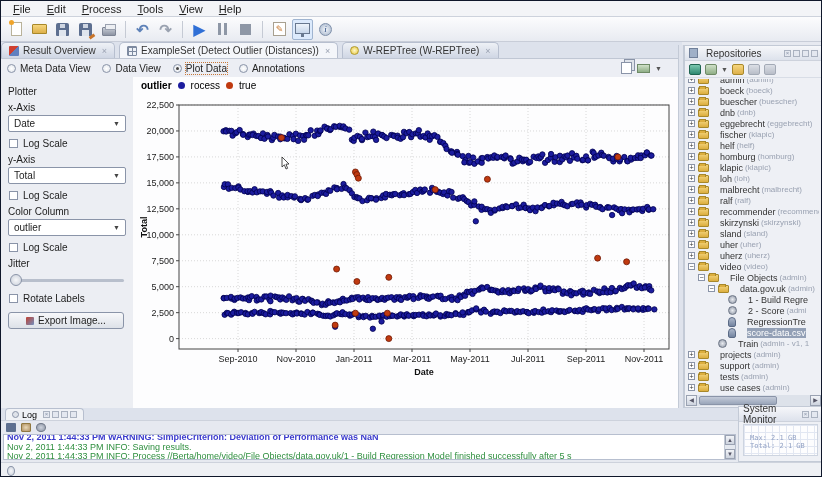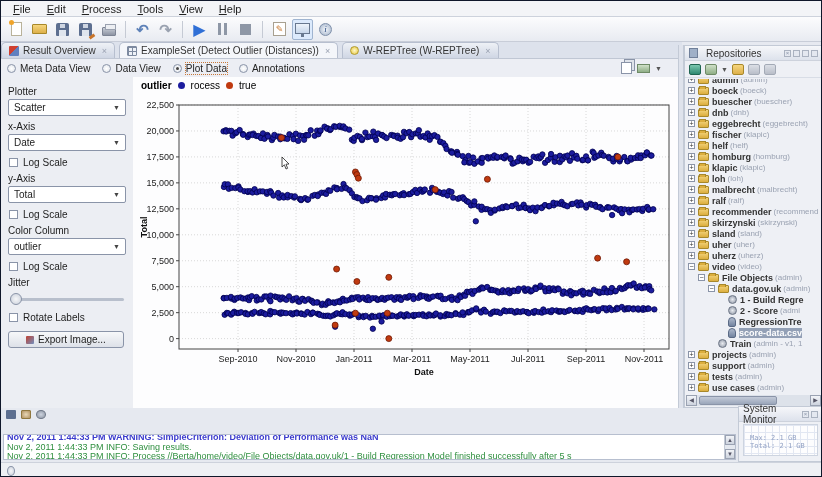--- a/index.html
+++ b/index.html
@@ -83,21 +83,21 @@
   .repo-toolbar{height:17px;display:flex;align-items:center;gap:4px;padding:0 4px;border-bottom:1px solid #d8dde6}
   .rt-i{width:12px;height:11px;border-radius:2px}
   .rt-import{background:linear-gradient(#7cc8b0,#2e8870);border:1px solid #1f6450}
   .rt-export{background:linear-gradient(#cfe0c8,#8fae86);border:1px solid #6e8a66}
   .rt-caret{font-size:7px;color:#555;width:auto}
   .rt-folder{background:linear-gradient(#f6d67e,#ddb04a);border:1px solid #a8882a}
   .rt-gray{background:linear-gradient(#d6dae2,#a7adb9);border:1px solid #8b93a2;opacity:.75}
   .tree{position:absolute;top:33px;left:3px;right:3px;bottom:14px;overflow:hidden}
   .tree-inner{margin-top:-5px}
   .trow{display:flex;align-items:center;height:11px;font-size:9px;white-space:nowrap;color:#222}
-  .trow .lbl{margin:0 2px 0 0;font-weight:bold;color:#333}
+  .trow .lbl{margin:0 2px 0 8px;font-weight:normal;color:#333}
   .trow .sfx{font-size:8px;color:#9aa2b2}
   .trow.selected .lbl{background:#93a0b6;color:#fff}
   .t-exp{width:7px;height:7px;border:1px solid #8a94a8;background:#fff;font-size:7px;line-height:5px;text-align:center;color:#333;flex:none;margin-right:3px}
   .t-sp{width:10px;flex:none}
   .t-folder{width:11px;height:8px;background:linear-gradient(#f2d27a,#dcae3e);border:1px solid #a8882a;border-radius:1px;flex:none;margin-right:3px;position:relative}
   .t-folder::before{content:"";position:absolute;left:0;top:-2px;width:5px;height:2px;background:#dcae3e;border:1px solid #a8882a;border-bottom:none}
   .t-gear{width:9px;height:9px;border-radius:50%;background:radial-gradient(#e8ebf0,#8b93a2);border:1px solid #6d7686;flex:none;margin-right:3px}
   .t-data{width:8px;height:10px;background:linear-gradient(#aeb9cc,#72839f);border:1px solid #5a6a85;border-radius:4px 4px 2px 2px;flex:none;margin-right:3px}
   .hscroll{position:absolute;left:1px;right:1px;bottom:1px;height:11px;background:#dde2ea;display:flex;align-items:center}
   .hs-btn{width:11px;height:11px;background:linear-gradient(#f2f4f8,#cdd3de);border:1px solid #9aa2b2;font-size:6px;line-height:9px;text-align:center;color:#556}
@@ -224,24 +224,20 @@
       </span>
     <span class="vb-icons">
       <span class="vb-copy"></span>
       <span class="vb-print"></span>
       <span class="vb-caret">▼</span>
     </span>
   </div>
 
   <div class="left-panel">
     <div class="lp-label">Plotter</div>
-    <div class="dropdown">
-        <span>Scatter</span>
-        <span class="caret">▼</span>
-      </div>
     <div class="lp-label">x-Axis</div>
     <div class="dropdown">
         <span>Date</span>
         <span class="caret">▼</span>
       </div>
     <div class="check">
         <span class="cbox"></span>
         <span>Log Scale</span>
       </div>
     <div class="lp-label">y-Axis</div>
@@ -1386,20 +1382,32 @@
         </div>
       </div>
     <div class="hscroll">
       <span class="hs-btn">◀</span>
       <span class="hs-thumb"></span>
       <span class="hs-btn" style="margin-left:auto">▶</span>
     </div>
   </div>
 
   <div class="log-panel">
+    <div class="log-tabrow">
+      <span class="log-tab">
+        <span class="log-ico"></span>
+        <span>Log</span>
+        <span style="display:flex;gap:2px;margin-left:3px">
+          <span class="pc">×</span>
+          <span class="pc"></span>
+          <span class="pc"></span>
+          <span class="pc"></span>
+        </span>
+      </span>
+    </div>
     <div class="log-toolbar">
       <span class="li li-save"></span>
       <span class="li li-clear"></span>
       <span class="li li-search"></span>
     </div>
     <div class="log-text">
       <div id="log-lines" style="margin-top:-2px">
           <div class="log-line warning">Nov 2, 2011 1:44:33 PM WARNING: SimpleCriterion: Deviation of Performance was NaN</div>
           <div class="log-line info">Nov 2, 2011 1:44:33 PM INFO: Saving results.</div>
           <div class="log-line info">Nov 2, 2011 1:44:33 PM INFO: Process //Berta/home/video/File Objects/data.gov.uk/1 - Build Regression Model finished successfully after 5 s</div>

